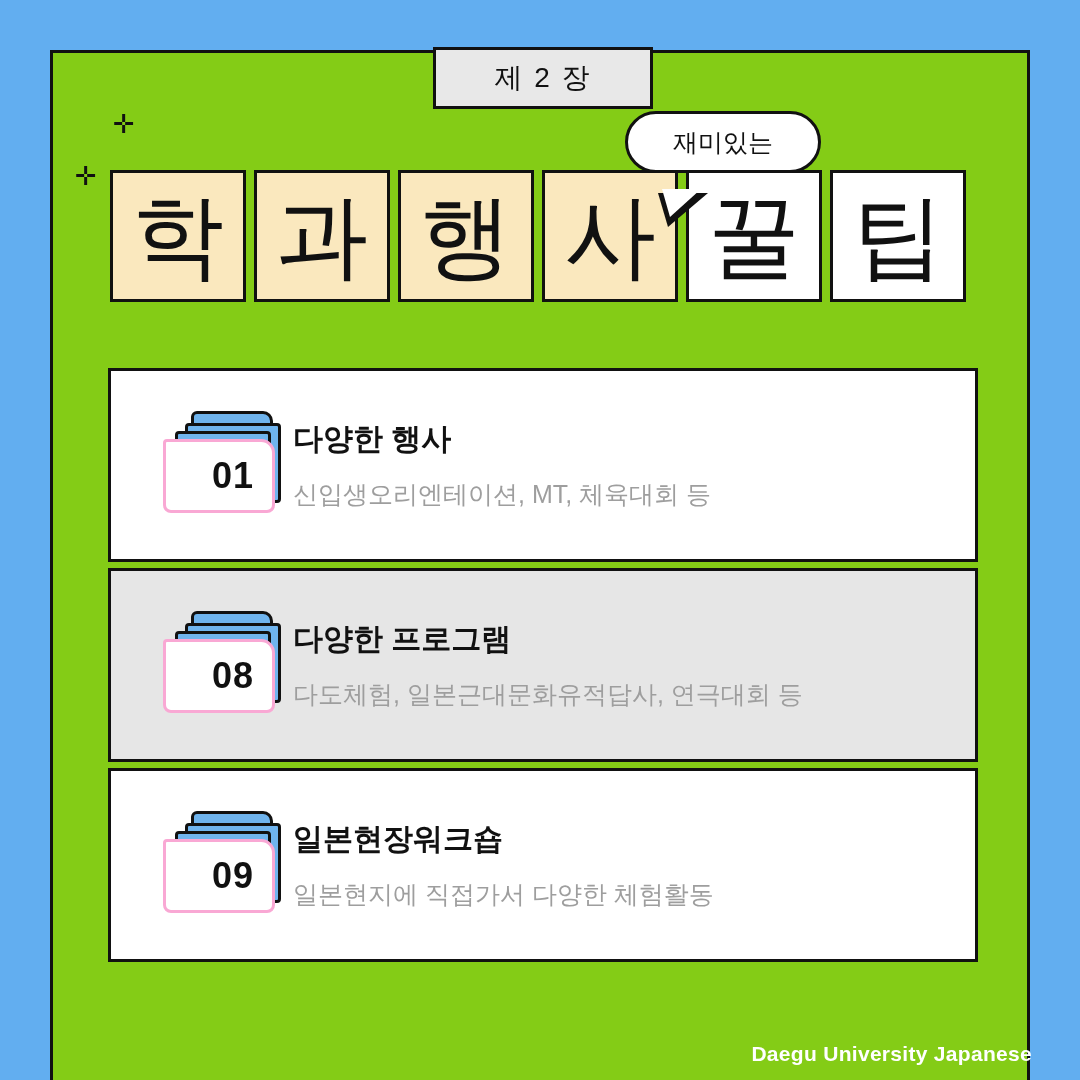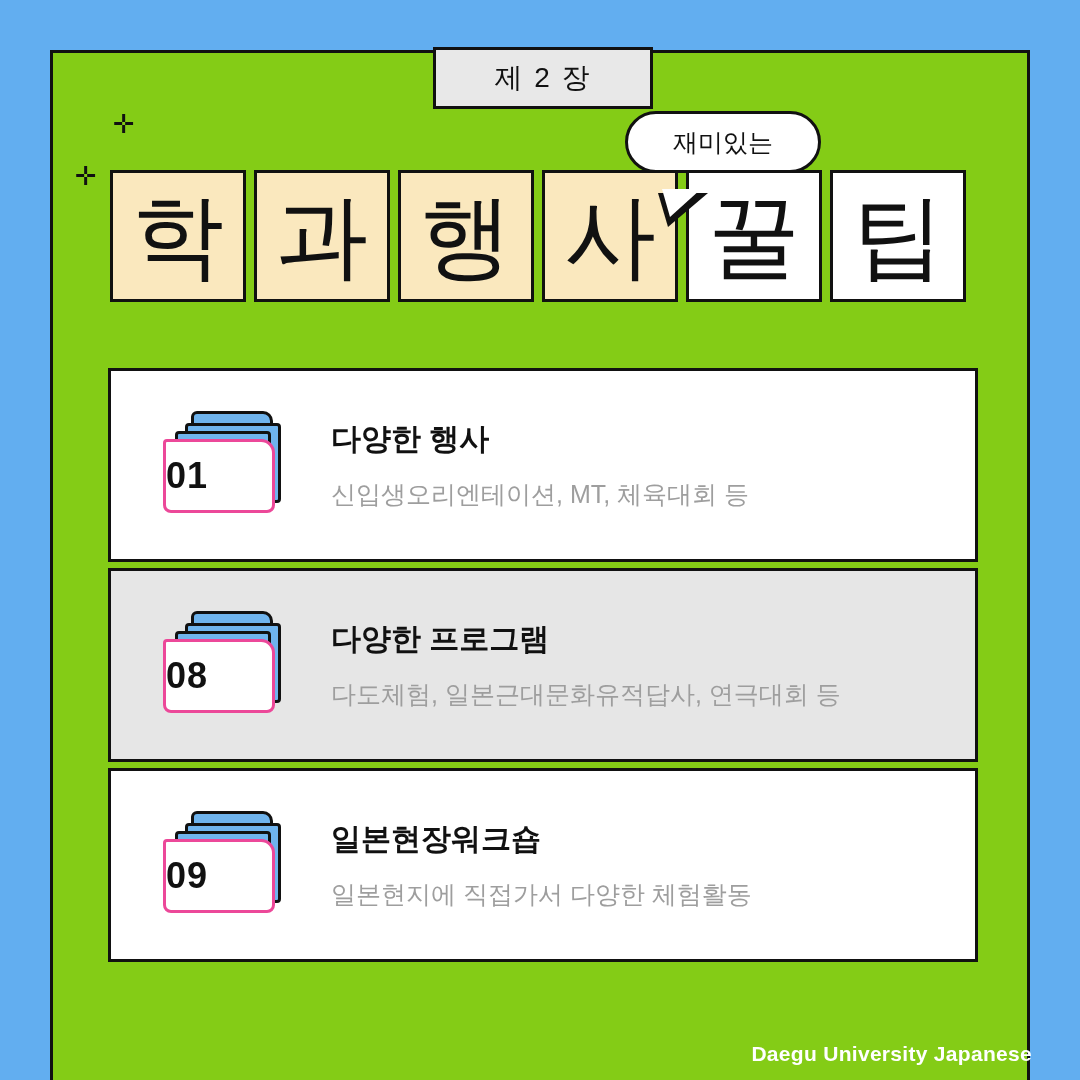--- a/index.html
+++ b/index.html
@@ -185,36 +185,36 @@
     border-radius: 4px;
     box-sizing: border-box;
   }
   .folder .front {
     position: absolute;
     left: 0;
     top: 28px;
     width: 112px;
     height: 74px;
     background: #FFFFFF;
-    border: 3px solid #ec4899;
+    border: 3px solid #f9a8d4;
     border-radius: 4px 14px 8px 8px;
     box-sizing: border-box;
     display: flex;
     align-items: center;
-    justify-content: flex-start;
+    justify-content: center;
+    padding-left: 28px;
   }
   .folder .num {
     font-size: 36px;
     font-weight: bold;
     color: #111111;
     letter-spacing: 1px;
   }
 
   .card-text {
-    margin-left: 38px;
   }
   .card-title {
     font-size: 30px;
     font-weight: bold;
     color: #111111;
     margin-bottom: 18px;
   }
   .card-desc {
     font-size: 25px;
     color: #9E9E9E;

